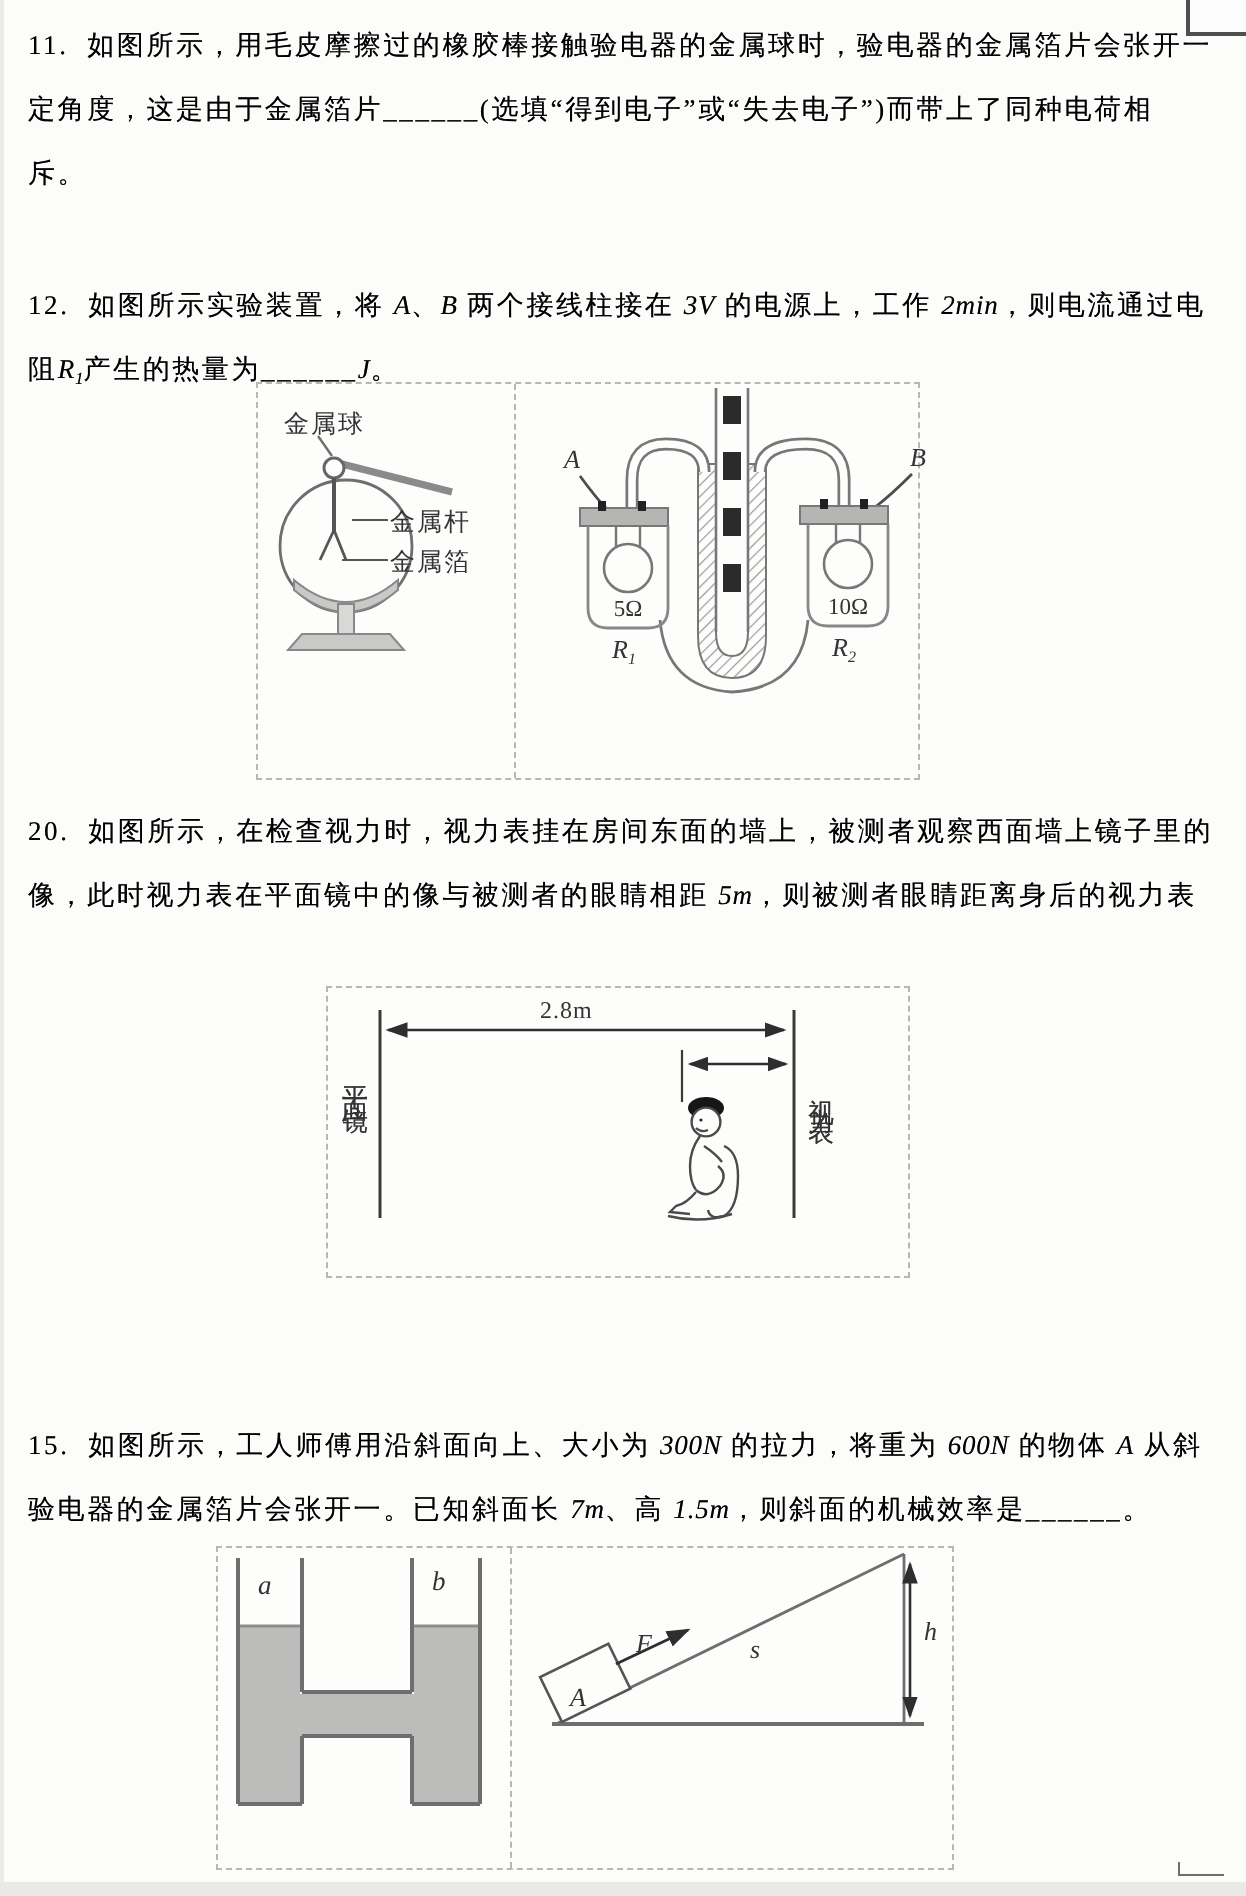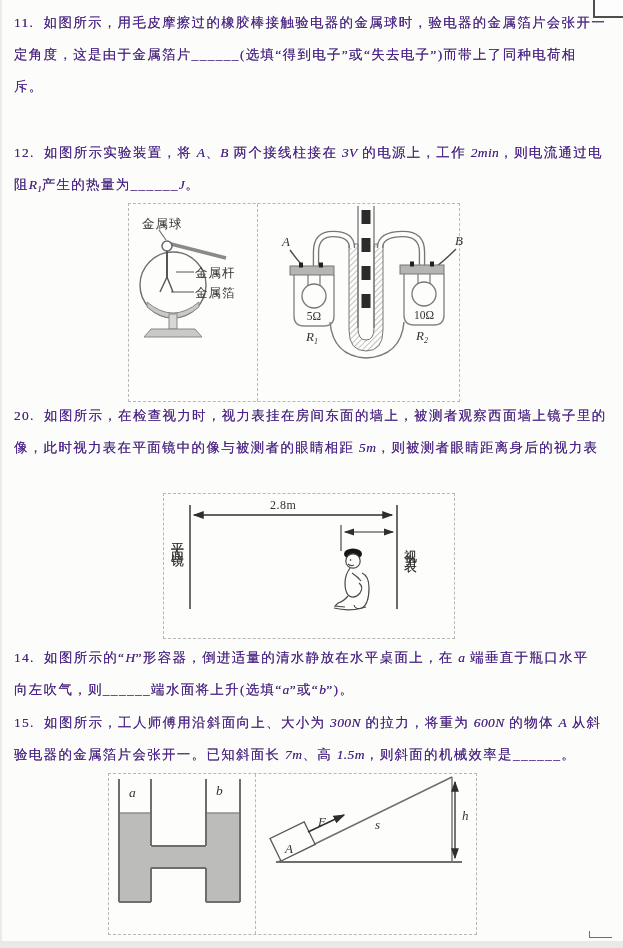--- a/index.html
+++ b/index.html
@@ -14,21 +14,21 @@
   .edge-left{position:absolute;left:0;top:0;width:2px;height:100%;background:#ebebe9;}
   .edge-bottom{position:absolute;left:0;top:941px;width:100%;height:7px;background:#e9e9e7;}
   .corner-tr{position:absolute;left:593px;top:0;width:29px;height:16px;
     border-left:2px solid #4f4f4f;border-bottom:2px solid #4f4f4f;background:#fdfdfd;}
   .corner-br{position:absolute;left:589px;top:931px;width:22px;height:6px;
     border-left:1.5px solid #6f6f6f;border-bottom:1.5px solid #6f6f6f;}
   .q{position:absolute;left:14px;width:602px;}
   .q .line{
     white-space:pre;
     font-size:13.5px;line-height:32px;letter-spacing:1.3px;
-    color:#4c1d95;text-shadow:0 0 .3px rgba(55,55,55,.75);
+    color:#000000;text-shadow:0 0 .3px rgba(55,55,55,.75);
   }
   .it{font-style:italic;letter-spacing:.4px;}
   .sub{font-style:italic;font-size:8.5px;vertical-align:-3px;letter-spacing:0;}
   .figbox{position:absolute;border:1px dashed #b7b7b5;background:#fdfdfc;display:flex;}
   .cell{position:relative;height:100%;}
   .cell.split{border-right:1px dashed #b7b7b5;}
   .fig text{font-family:"Liberation Serif","DejaVu Serif",serif;fill:#333;}
   .vlabel{
     position:absolute;writing-mode:vertical-rl;text-orientation:upright;
     font-size:13px;letter-spacing:5px;color:#333;line-height:14px;
@@ -48,21 +48,21 @@
     <div class="line"><span>11.  如图所示，用毛皮摩擦过的橡胶棒接触验电器的金属球时，验电器的金属箔片会张开一</span></div>
     <div class="line"><span>定角度，这是由于金属箔片______(选填“得到电子”或“失去电子”)而带上了同种电荷相</span></div>
     <div class="line"><span>斥。</span></div>
   </section>
 
   <section class="q" style="top:137px">
     <div class="line"><span>12.  如图所示实验装置，将 </span><span class="it">A</span><span>、</span><span class="it">B</span><span> 两个接线柱接在 </span><span class="it">3V</span><span> 的电源上，工作 </span><span class="it">2min</span><span>，则电流通过电</span></div>
     <div class="line"><span>阻</span><span class="it">R</span><span class="sub">1</span><span>产生的热量为______</span><span class="it">J</span><span>。</span></div>
   </section>
 
-  <div class="figbox" style="left:128px;top:203px;width:330px;height:197px;gap:12px;">
+  <div class="figbox" style="left:128px;top:191px;width:330px;height:197px;gap:12px;">
     <div class="cell split" style="width:130px;">
       <svg class="fig" width="128" height="193" viewBox="0 0 128 193">
         <text x="13" y="24" font-size="12.5" letter-spacing="1">金属球</text>
         <line x1="30" y1="26" x2="37" y2="36" stroke="#6e6e6e" stroke-width="1.2"></line>
 
         <line x1="42" y1="40" x2="97" y2="54" stroke="#8a8a8a" stroke-width="3.6"></line>
         <circle cx="38" cy="42" r="5" fill="#fdfdfd" stroke="#666" stroke-width="1.5"></circle>
 
         <circle cx="44" cy="81" r="33" fill="none" stroke="#6e6e6e" stroke-width="1.4"></circle>
 
@@ -162,24 +162,20 @@
         <path d="M184,101 Q190,106 196,99 Q200,93 195,89"></path>
         <path d="M184,102 Q179,108 174,109 L171,112 L181,113"></path>
         <path d="M198,79 Q205,82 205,94 Q205,110 198,114 Q191,116 190,111"></path>
         <path d="M170,114 Q186,118 202,113"></path>
       </g>
     </svg>
     <div class="vlabel" style="left:6px;top:39px;">平面镜</div>
     <div class="vlabel" style="left:239px;top:45px;">视力表</div>
   </div>
 
-  <section class="q" style="top:642px">
-    <div class="line"><span>14.  如图所示的“</span><span class="it">H</span><span>”形容器，倒进适量的清水静放在水平桌面上，在 </span><span class="it">a</span><span> 端垂直于瓶口水平</span></div>
-    <div class="line"><span>向左吹气，则______端水面将上升(选填“</span><span class="it">a</span><span>”或“</span><span class="it">b</span><span>”)。</span></div>
-  </section>
 
   <section class="q" style="top:707px">
     <div class="line"><span>15.  如图所示，工人师傅用沿斜面向上、大小为 </span><span class="it">300N</span><span> 的拉力，将重为 </span><span class="it">600N</span><span> 的物体 </span><span class="it">A</span><span> 从斜</span></div>
     <div class="line"><span>验电器的金属箔片会张开一。已知斜面长 </span><span class="it">7m</span><span>、高 </span><span class="it">1.5m</span><span>，则斜面的机械效率是______。</span></div>
   </section>
 
   <div class="figbox" style="left:108px;top:773px;width:367px;height:160px;">
     <div class="cell split" style="width:146px;">
       <svg class="fig" width="144" height="158" viewBox="0 0 144 158">
 

